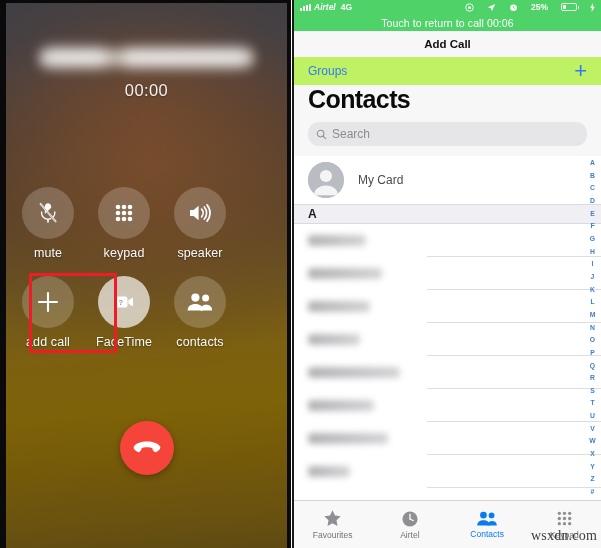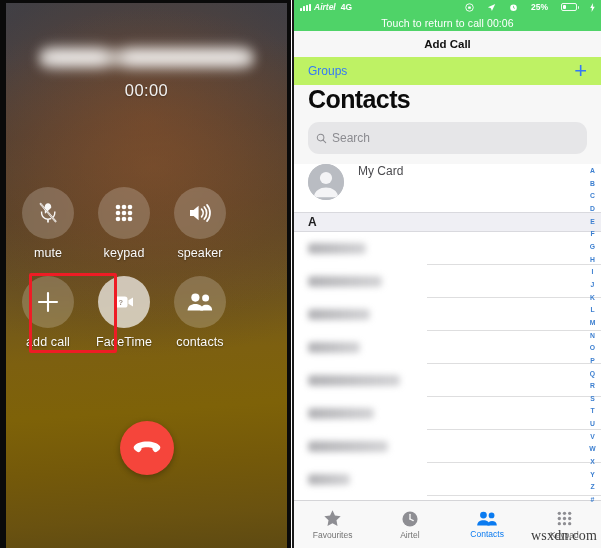--- a/index.html
+++ b/index.html
@@ -190,34 +190,34 @@
   #contacts-title {
     background: #f7f7f7;
     padding: 0 14px 4px 14px;
     font-size: 25px;
     font-weight: bold;
     color: #0b0b0b;
     letter-spacing: -0.6px;
   }
   #search-wrap { background: #f7f7f7; padding: 4px 14px 10px 14px; }
   #search-bar {
-    height: 32px; border-radius: 11px; background: #e6e6e8;
+    height: 24px; border-radius: 11px; background: #e6e6e8;
     display: flex; align-items: center; gap: 5px; padding: 0 8px;
   }
   #search-placeholder { color: #8b8b90; font-size: 12px; }
 
   #list-area {
     position: relative;
     height: 344px;
     background: #ffffff;
     overflow: hidden;
   }
   #mycard-row {
     height: 48px;
-    display: flex; align-items: flex-start;
+    display: flex; align-items: center;
     padding: 0 14px;
     gap: 14px;
     background: #ffffff;
   }
   #mycard-avatar {
     width: 36px; height: 36px; border-radius: 50%;
     background: #b9bcc2;
     overflow: hidden; position: relative;
     flex: 0 0 auto;
   }

